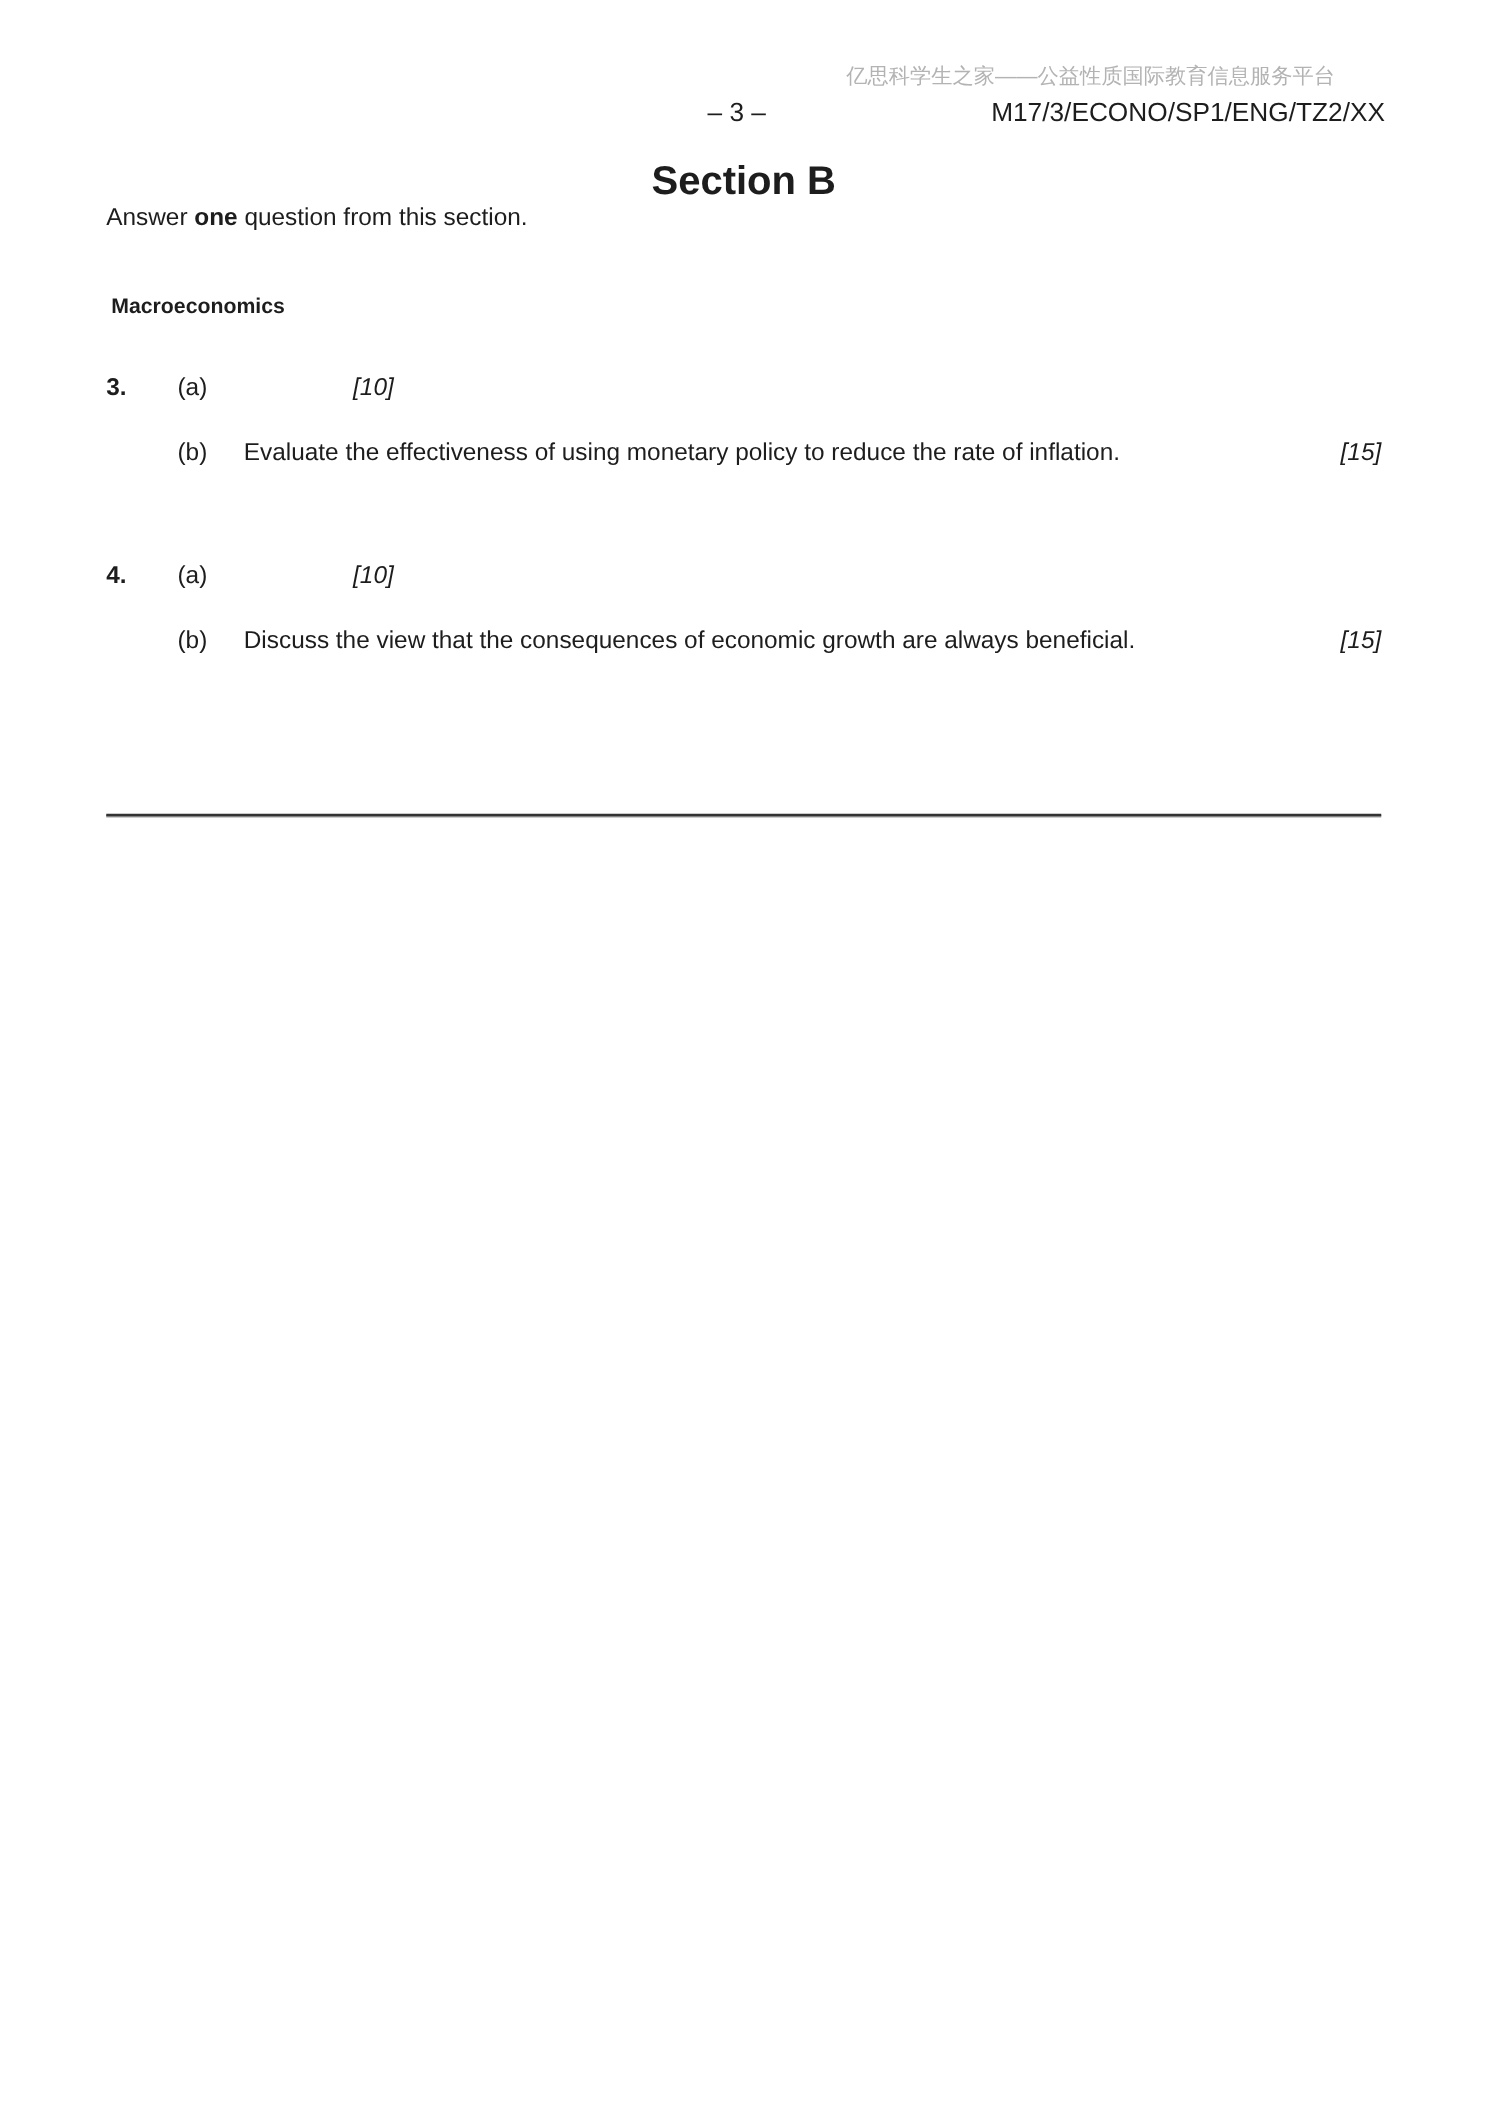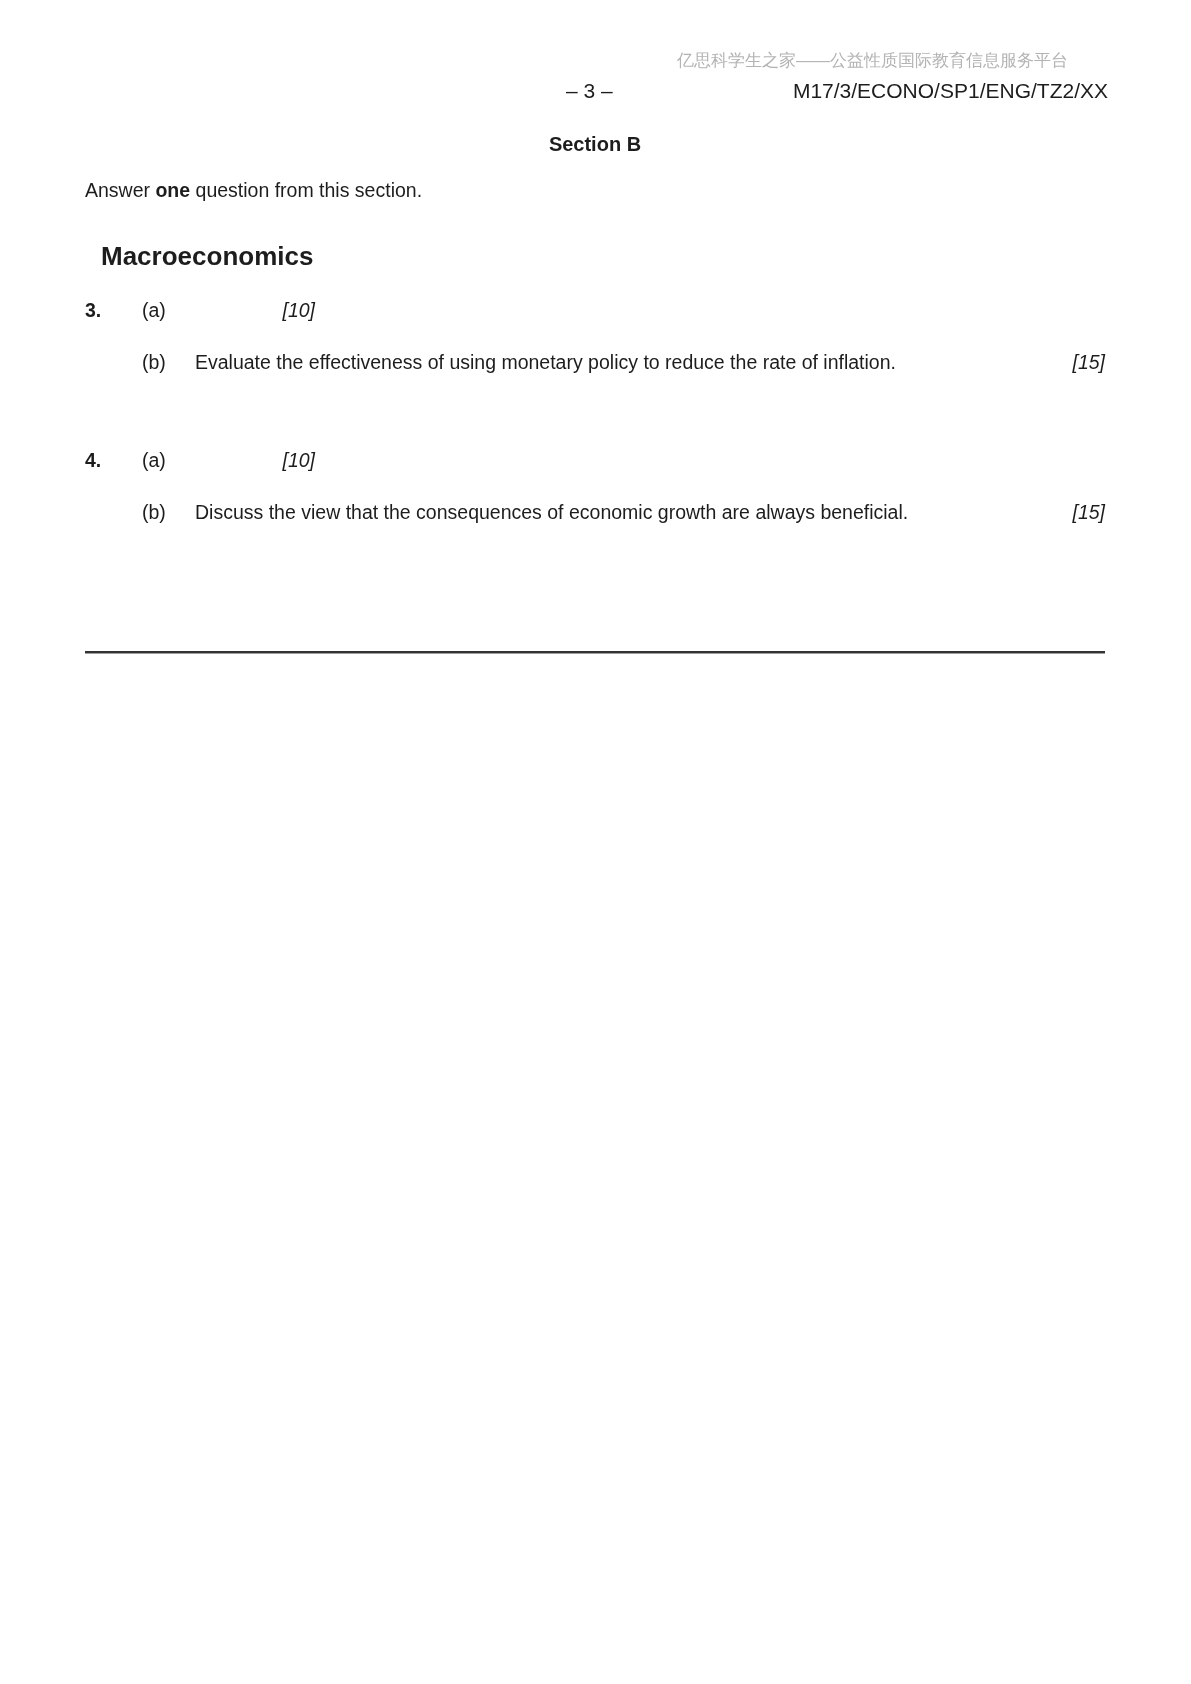--- a/index.html
+++ b/index.html
@@ -41,40 +41,40 @@
   }
 
   
   .section-title {
     position: absolute;
     top: 129px;
     left: 85px;
     width: 1020px;
     margin: 0;
     text-align: center;
-    font-size: 20px;
+    font-size: 32px;
     line-height: 30px;
     font-weight: bold;
   }
   .instruction {
     position: absolute;
-    top: 179px;
+    top: 163px;
     left: 85px;
     width: 1020px;
     margin: 0;
     font-size: 19.5px;
     line-height: 23.5px;
   }
   .topic {
     position: absolute;
     top: 229px;
     left: 85px;
     width: 1020px;
-    margin: 16px;
-    font-size: 26px;
+    margin: 4px;
+    font-size: 17px;
     line-height: 23.5px;
     font-weight: bold;
   }
 
   
   .question {
     position: absolute;
     left: 85px;
     width: 1020px;
     display: flex;

